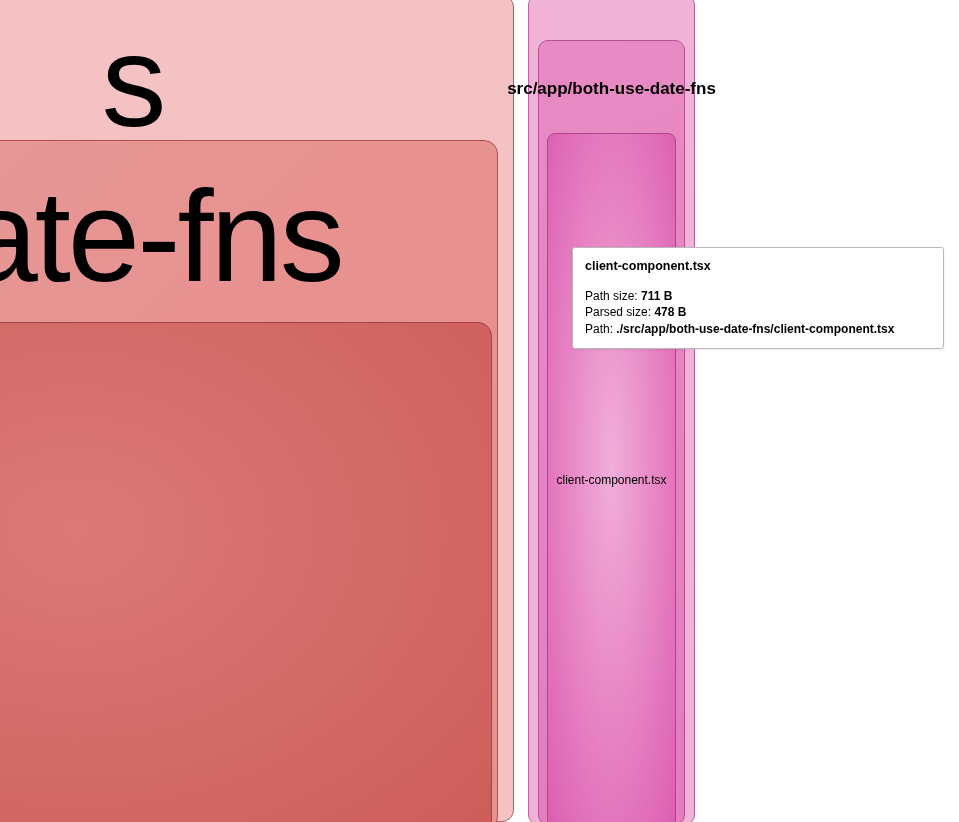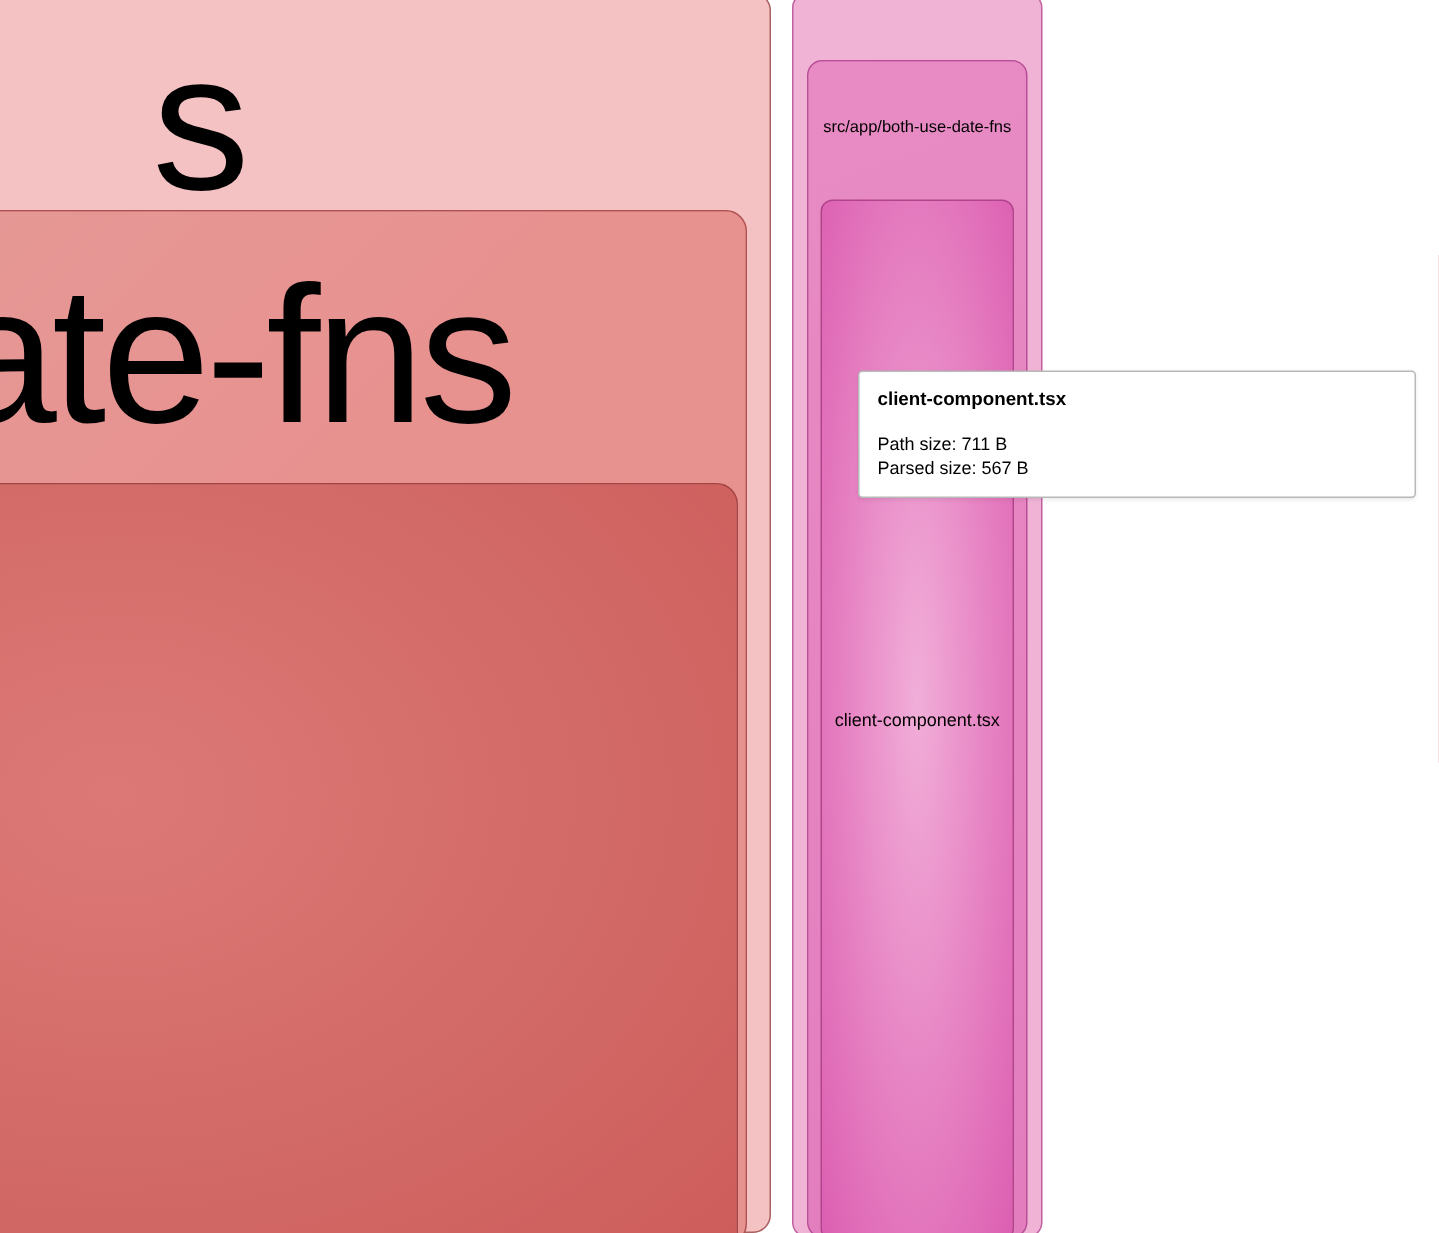--- a/index.html
+++ b/index.html
@@ -98,24 +98,25 @@
       background: linear-gradient(160deg, #e88bc4 0%, #e37dbe 100%);
       border: 1.5px solid #b84e96;
       border-radius: 10px;
     }
     
     .block-right-mid-label {
       position: absolute;
       top: 38px;
       left: 50%;
       transform: translateX(-50%);
-      font-size: 11px;
+      font-size: 17px;
       color: #000;
       white-space: nowrap;
       text-align: center;
+      font-weight: bold;
     }
     
     
     .block-right-inner {
       position: absolute;
       left: 547px;
       top: 133px;
       width: 129px;
       height: 694px;
       background: radial-gradient(ellipse at 50% 48%, #f1aed9 0%, #e681c2 55%, #dc5eb1 100%);
@@ -158,21 +159,21 @@
     
     .tooltip-row {
       white-space: nowrap;
     }
     
     .tooltip-row .label {
       font-weight: 400;
     }
     
     .tooltip-row .value {
-      font-weight: 400;
+      font-weight: 700;
     }
     
     .tooltip-row.bold .label {
       font-weight: 400;
     }
   </style>
 </head>
 <body>
 
 <div class="block-left-outer">
@@ -194,15 +195,18 @@
 <div class="block-right-inner">
   <div class="block-right-inner-label">client-component.tsx</div>
 </div>
 
 <div class="tooltip">
   <div class="tooltip-title">client-component.tsx</div>
   <div class="tooltip-row">
     <span class="label">Path size: </span><span class="value">711 B</span>
   </div>
   <div class="tooltip-row bold">
-    <span class="label">Parsed size: </span><span class="value">567 B</span>
+    <span class="label">Parsed size: </span><span class="value">478 B</span>
   </div>
+  <div class="tooltip-row">
+    <span class="label">Path: </span><span class="value">./src/app/both-use-date-fns/client-component.tsx</span>
+  </div>
 </div>
 
 </body></html>

